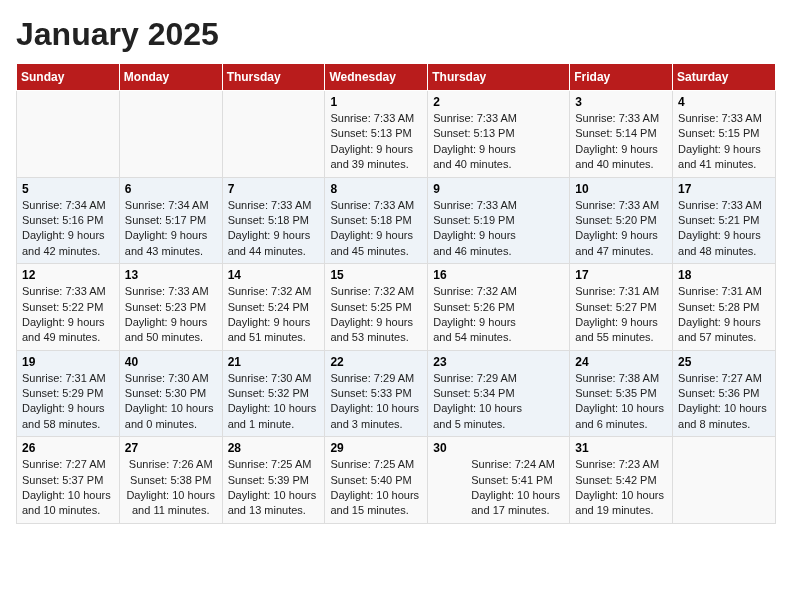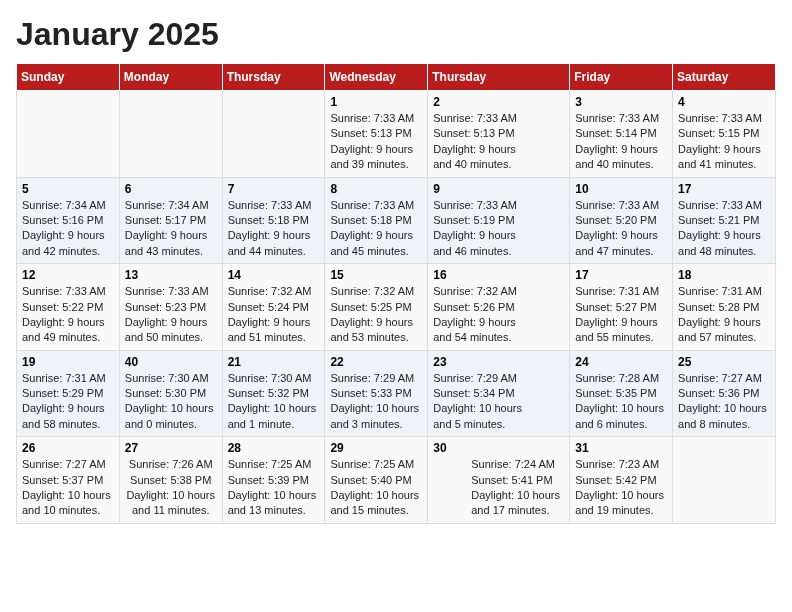--- a/index.html
+++ b/index.html
@@ -271,21 +271,21 @@
         </td>
         <td>
           <span class="day-num">23</span>
           <div class="day-info" style="white-space: pre-line;">Sunrise: 7:29 AM
 Sunset: 5:34 PM
 Daylight: 10 hours
 and 5 minutes.</div>
         </td>
         <td>
           <span class="day-num">24</span>
-          <div class="day-info" style="white-space: pre-line;">Sunrise: 7:28 AM
+          <div class="day-info" style="white-space: pre-line;">Sunrise: 7:38 AM
 Sunset: 5:35 PM
 Daylight: 10 hours
 and 6 minutes.</div>
         </td>
         <td>
           <span class="day-num">25</span>
           <div class="day-info" style="white-space: pre-line;">Sunrise: 7:27 AM
 Sunset: 5:36 PM
 Daylight: 10 hours
 and 8 minutes.</div>

